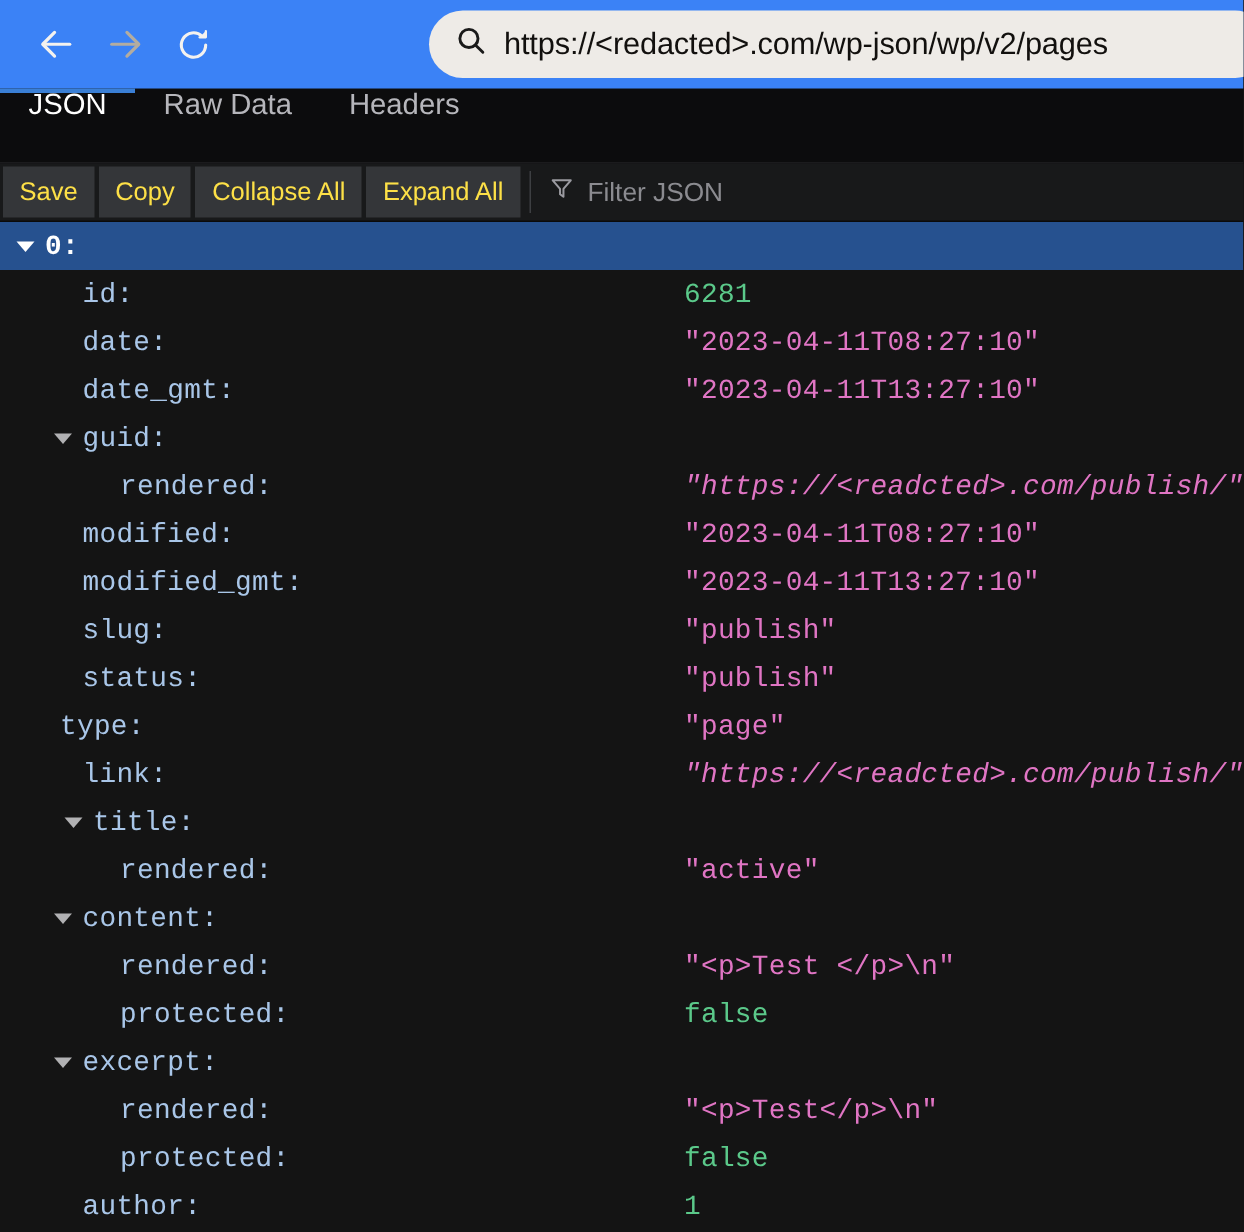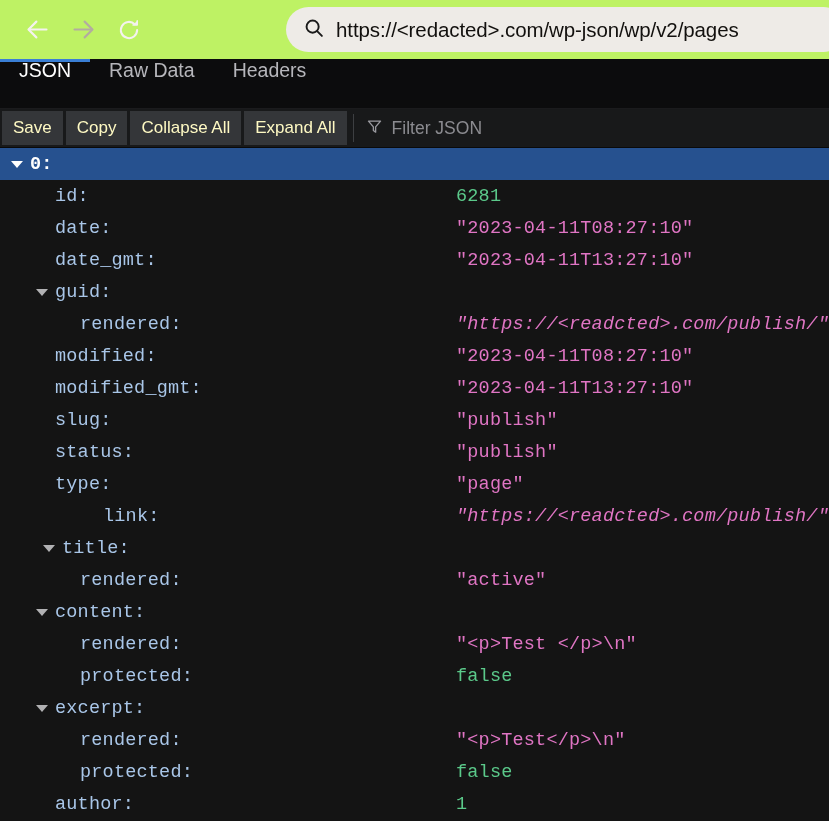--- a/index.html
+++ b/index.html
@@ -6,21 +6,21 @@
   html, body {
     width:829px; height:821px;
     background:#141414;
     font-family:"Liberation Sans", sans-serif;
     overflow:hidden;
   }
 
   
   .browser-chrome {
     height:59px; width:829px;
-    background:#bef264;
+    background:#3b82f6;
     display:flex; align-items:center;
     padding:0 0 0 14px;
     position:relative;
   }
   .nav-btn {
     width:46px; height:46px;
     display:flex; align-items:center; justify-content:center;
     background:transparent; border:none; cursor:pointer;
     flex:0 0 auto;
   }
@@ -73,21 +73,21 @@
   
   .dt-toolbar {
     height:39px; width:829px;
     background:#18191a;
     display:flex; align-items:stretch;
     border-bottom:1px solid #0a0a0a;
   }
   .tb-btn {
     background:#343639;
     border:none;
-    color:#fef9c3;
+    color:#fde047;
     font-size:17px;
     font-family:"Liberation Sans", sans-serif;
     padding:0 11px;
     margin:2px 3px 2px 0;
     cursor:pointer;
     display:flex; align-items:center;
     white-space:nowrap;
   }
   .tb-btn:first-child { margin-left:2px; }
   .tb-sep { width:1px; background:#3d3f42; margin:5px 6px 5px 3px; flex:0 0 auto; }
@@ -324,30 +324,30 @@
     <div class="jrow">
       <div class="jkey-wrap" style="padding-left: 35px; width: 456px;">
         <span class="twisty blank">
           <i></i>
         </span>
         <span class="jkey">status:</span>
       </div>
       <span class="jval v-string">"publish"</span>
     </div>
     <div class="jrow">
-      <div class="jkey-wrap" style="padding-left: 35px; width: 456px;">
+      <div class="jkey-wrap" style="padding-left: 20px; width: 456px;">
         <span class="twisty blank">
           <i></i>
         </span>
         <span class="jkey">type:</span>
       </div>
       <span class="jval v-string">"page"</span>
     </div>
     <div class="jrow">
-      <div class="jkey-wrap" style="padding-left: 35px; width: 456px; gap: 48px;">
+      <div class="jkey-wrap" style="padding-left: 35px; width: 456px;">
         <span class="twisty blank">
           <i></i>
         </span>
         <span class="jkey">link:</span>
       </div>
       <span class="jval v-url">"https://&lt;readcted&gt;.com/publish/"</span>
     </div>
     <div class="jrow">
       <div class="jkey-wrap" style="padding-left: 42px; width: 456px;">
         <span class="twisty">

